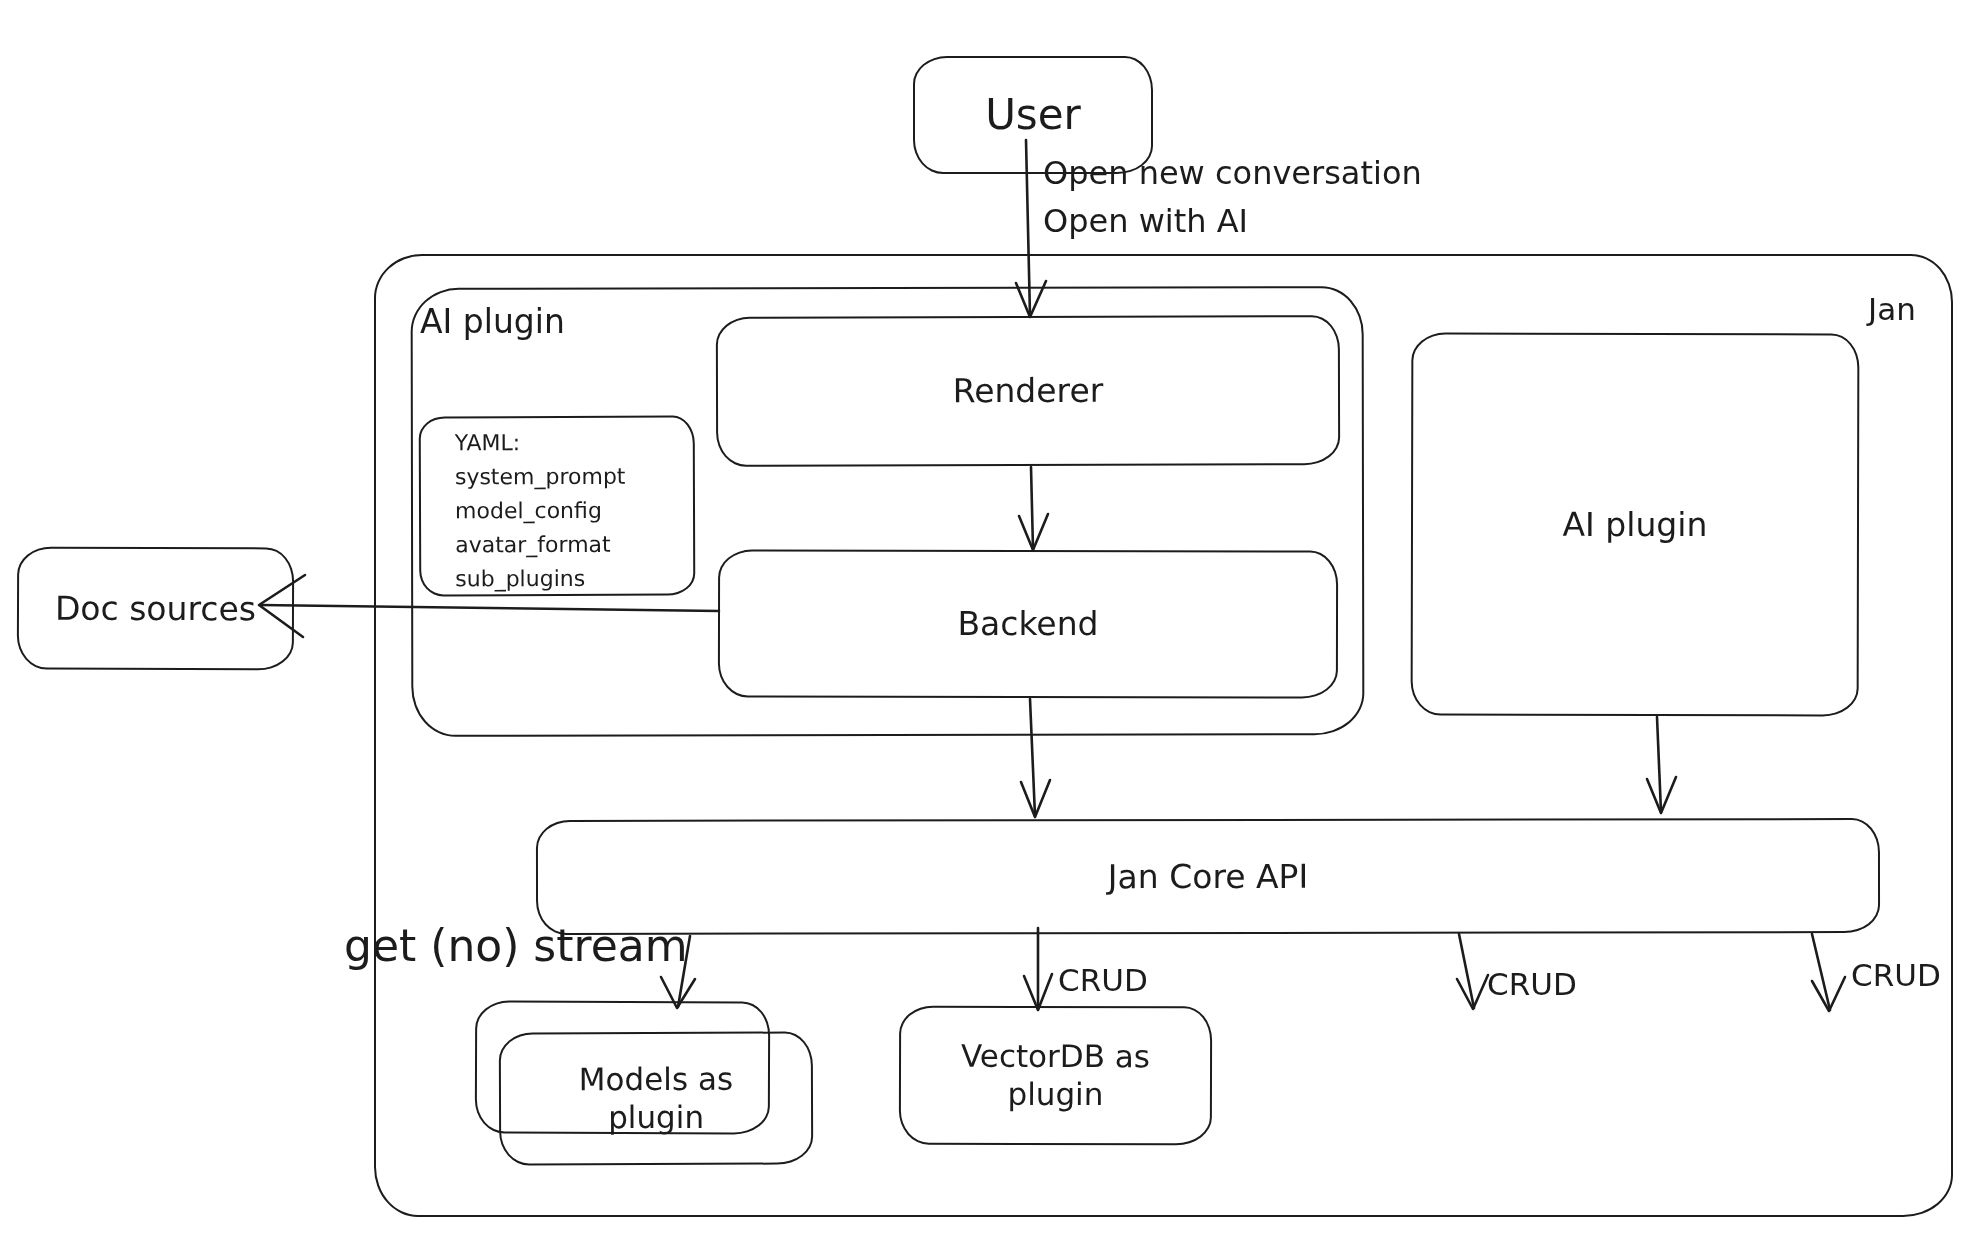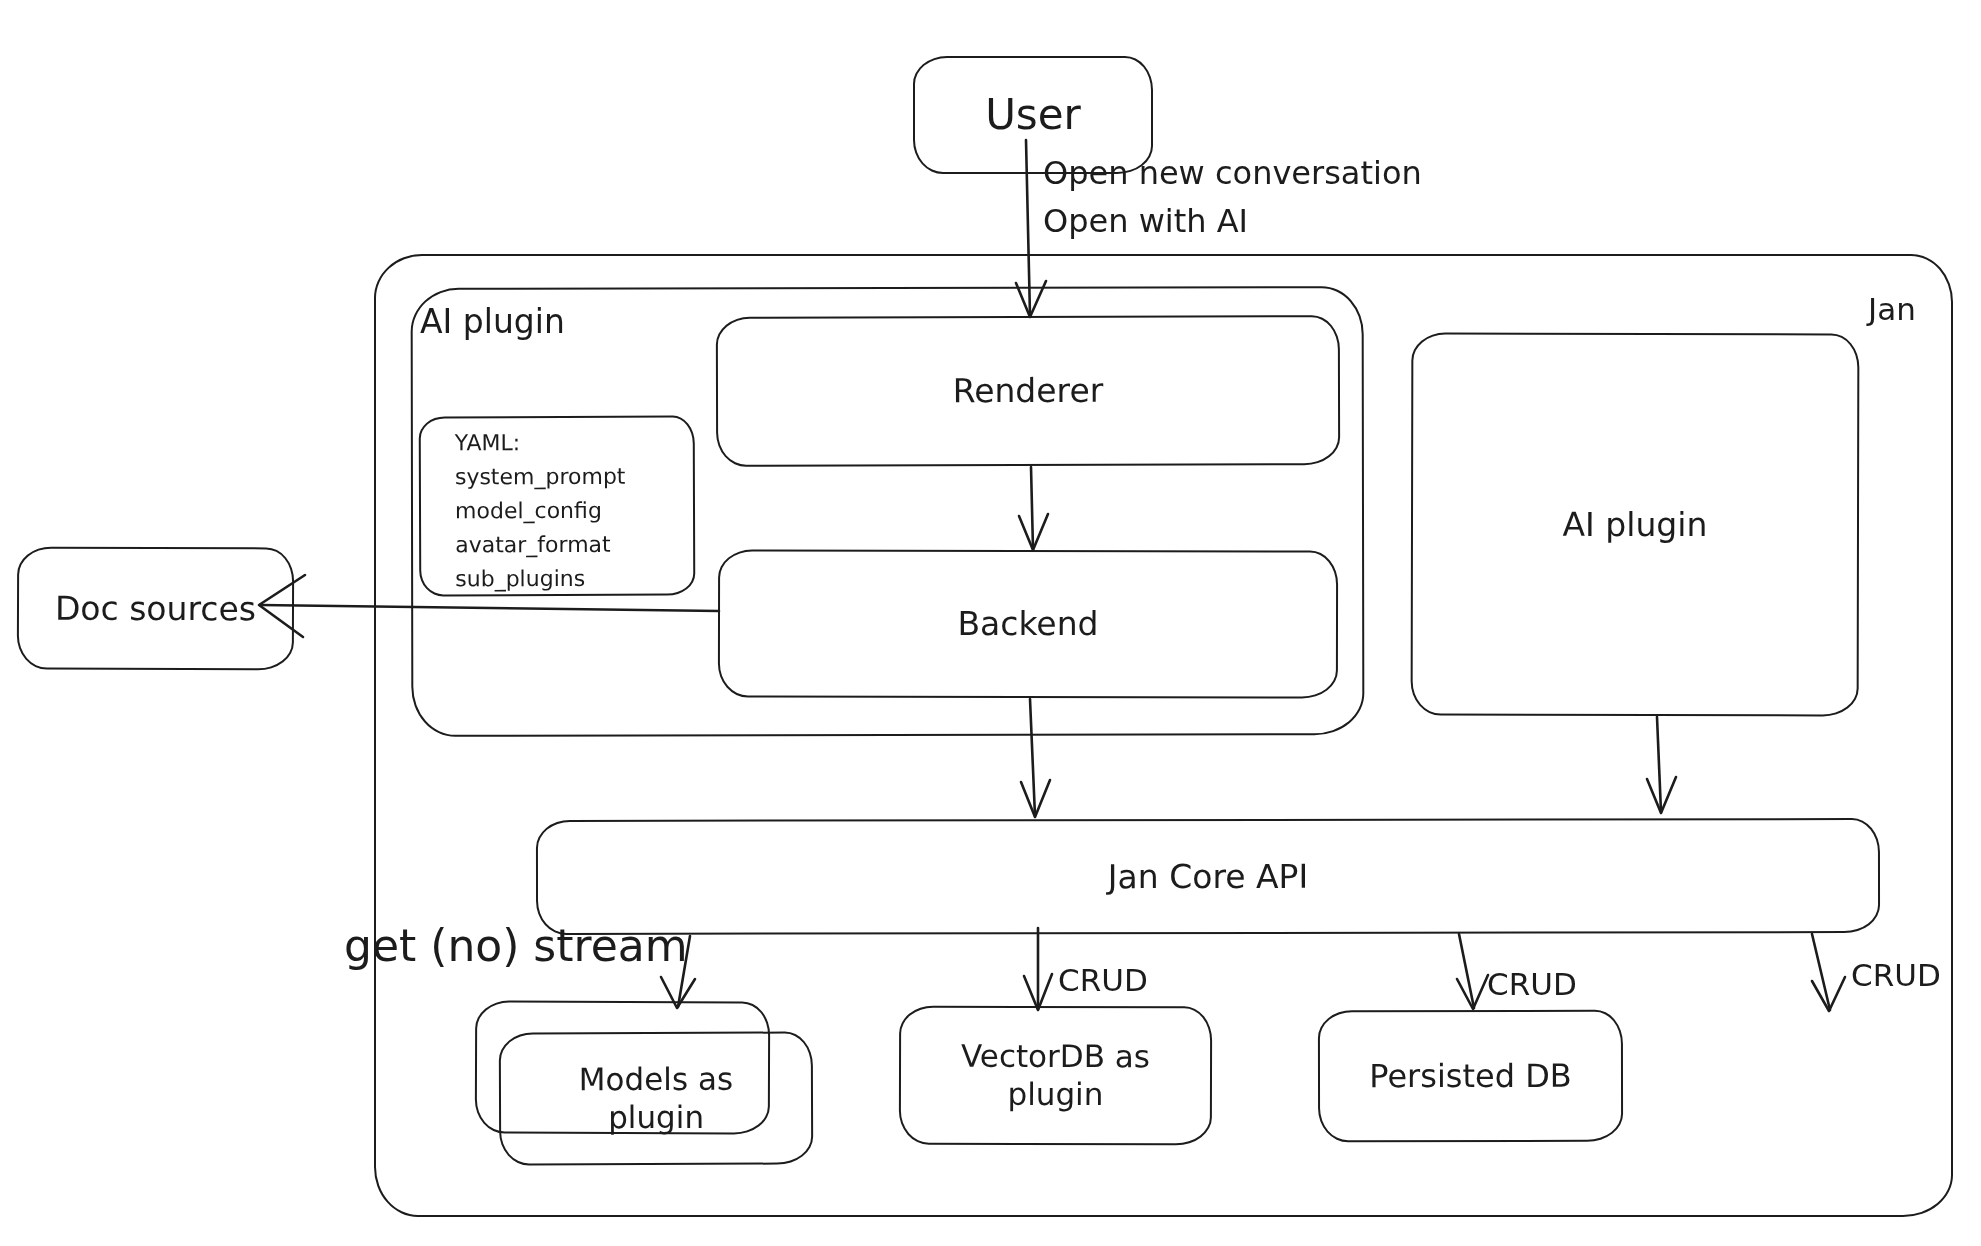--- a/index.html
+++ b/index.html
@@ -124,23 +124,20 @@
     </div>
   </div>
 
   <div class="box r-md vectordb-box two-line">
     <div>
       <span>VectorDB as</span>
       <span>plugin</span>
     </div>
   </div>
 
-  <div class="box r-md persisted-db">
-    <span>Persisted DB</span>
-  </div>
 
 
   <div class="lbl jan-label">Jan</div>
   <div class="lbl ai-plugin-left-label">AI plugin</div>
   <div class="lbl edge-label-1">Open new conversation</div>
   <div class="lbl edge-label-2">Open with AI</div>
   <div class="lbl get-stream-label">get (no) stream</div>
   <div class="lbl crud-vectordb">CRUD</div>
   <div class="lbl crud-pdb">CRUD</div>
   <div class="lbl crud-pfs">CRUD</div>

